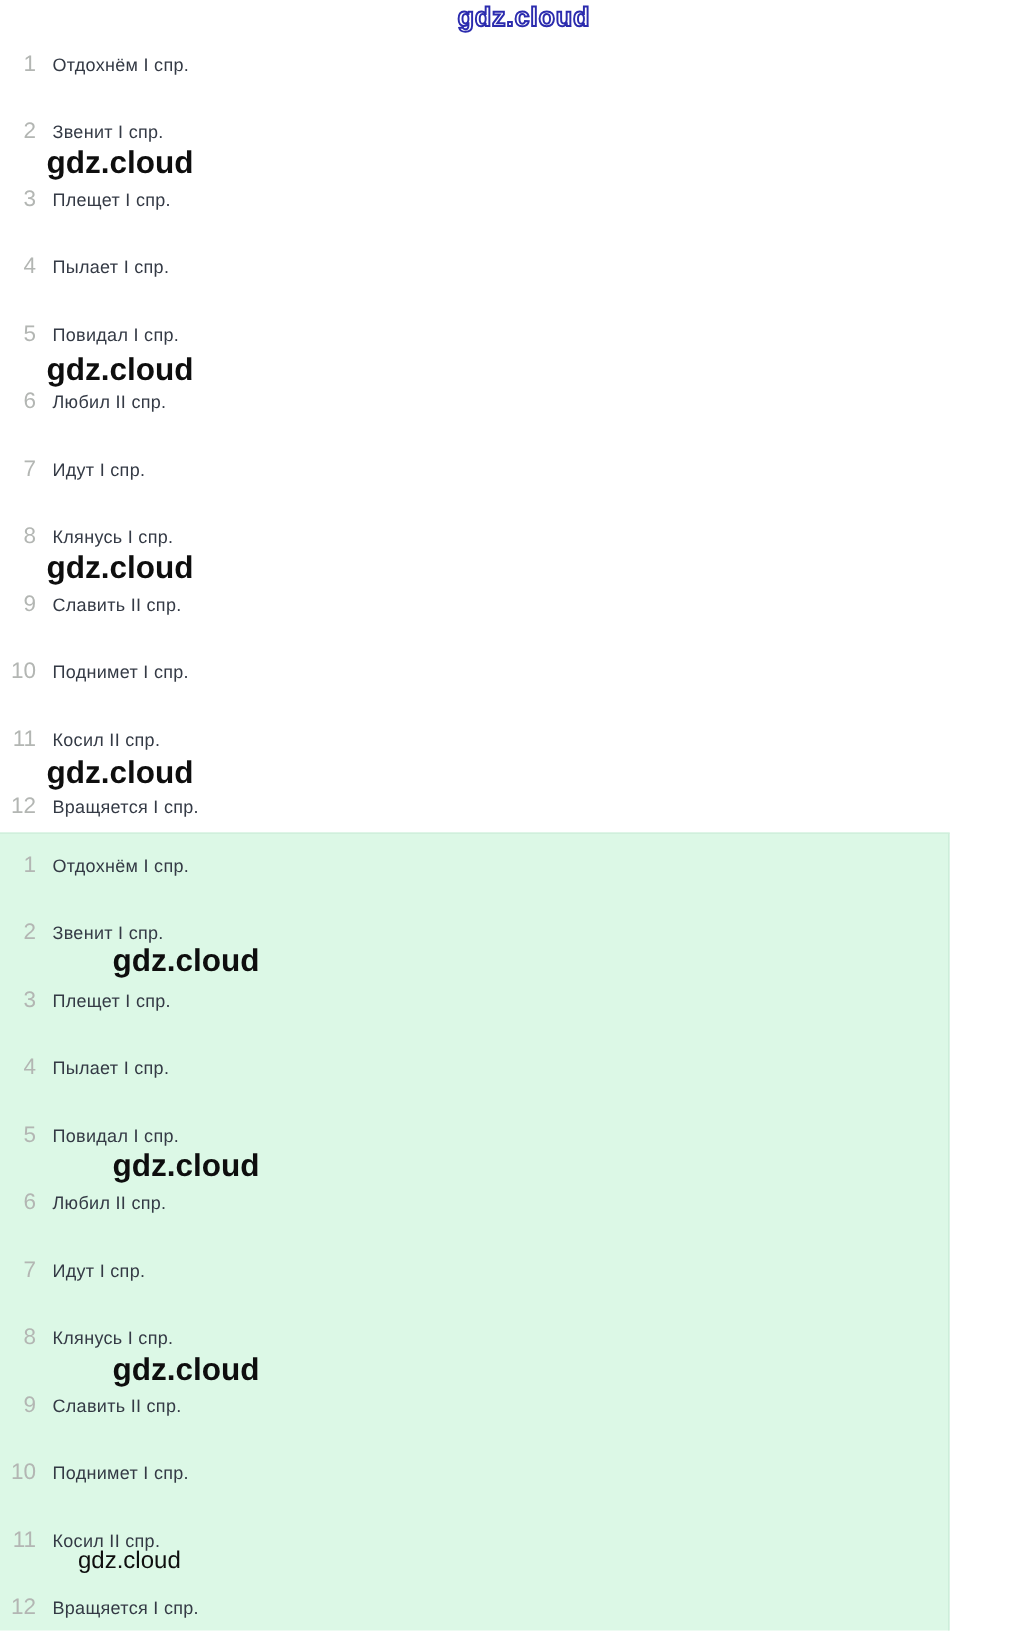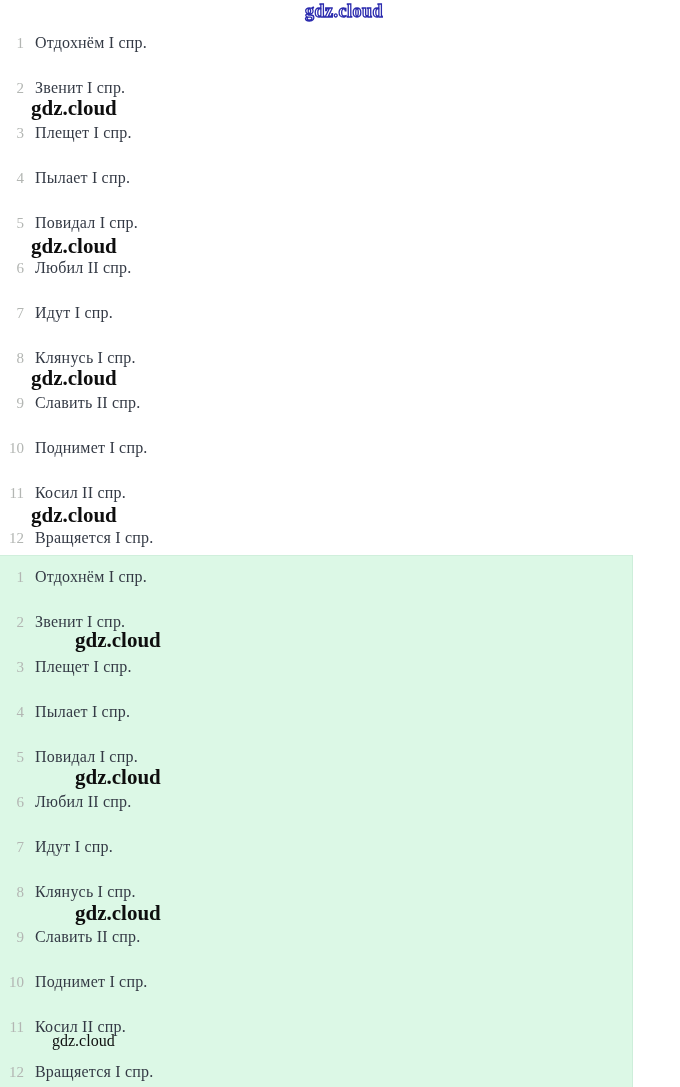--- a/index.html
+++ b/index.html
@@ -2,21 +2,21 @@
 <html style="--text-color: #343a45; --num-color: #b3b6b3; --hl-bg: #dcf8e6; --wm-outline: #2b2bae; --wm-bold: #0e0e0e;"><head>
 <meta charset="utf-8">
 <style>
   html, body { margin: 0; padding: 0; }
   .page {
     position: relative;
     width: 680px;
     height: 1087px;
     background: #ffffff;
     overflow: hidden;
-    font-family: Liberation Serif, serif;
+    font-family: Liberation Sans, sans-serif;
   }
   
   .wm-outline {
     position: absolute;
     top: 0px;
     left: 305px;
     font-size: 18px;
     font-weight: bold;
     line-height: 22px;
     color: #ffffff;
@@ -28,21 +28,21 @@
   .list-top { top: 33px; }
   .row { height: 45px; display: flex; align-items: flex-start; line-height: 20px; }
   .num {
     width: 24px;
     text-align: right;
     margin-right: 11px;
     font-size: 15px;
     color: var(--num-color, #b3b6b3);
   }
   .txt {
-    font-size: 16px;
+    font-size: 12px;
     font-weight: 500;
     letter-spacing: 0.2px;
     color: var(--text-color, #343a45);
   }
   
   .highlight {
     position: absolute;
     top: 555px;
     left: 0;
     width: 632px;

